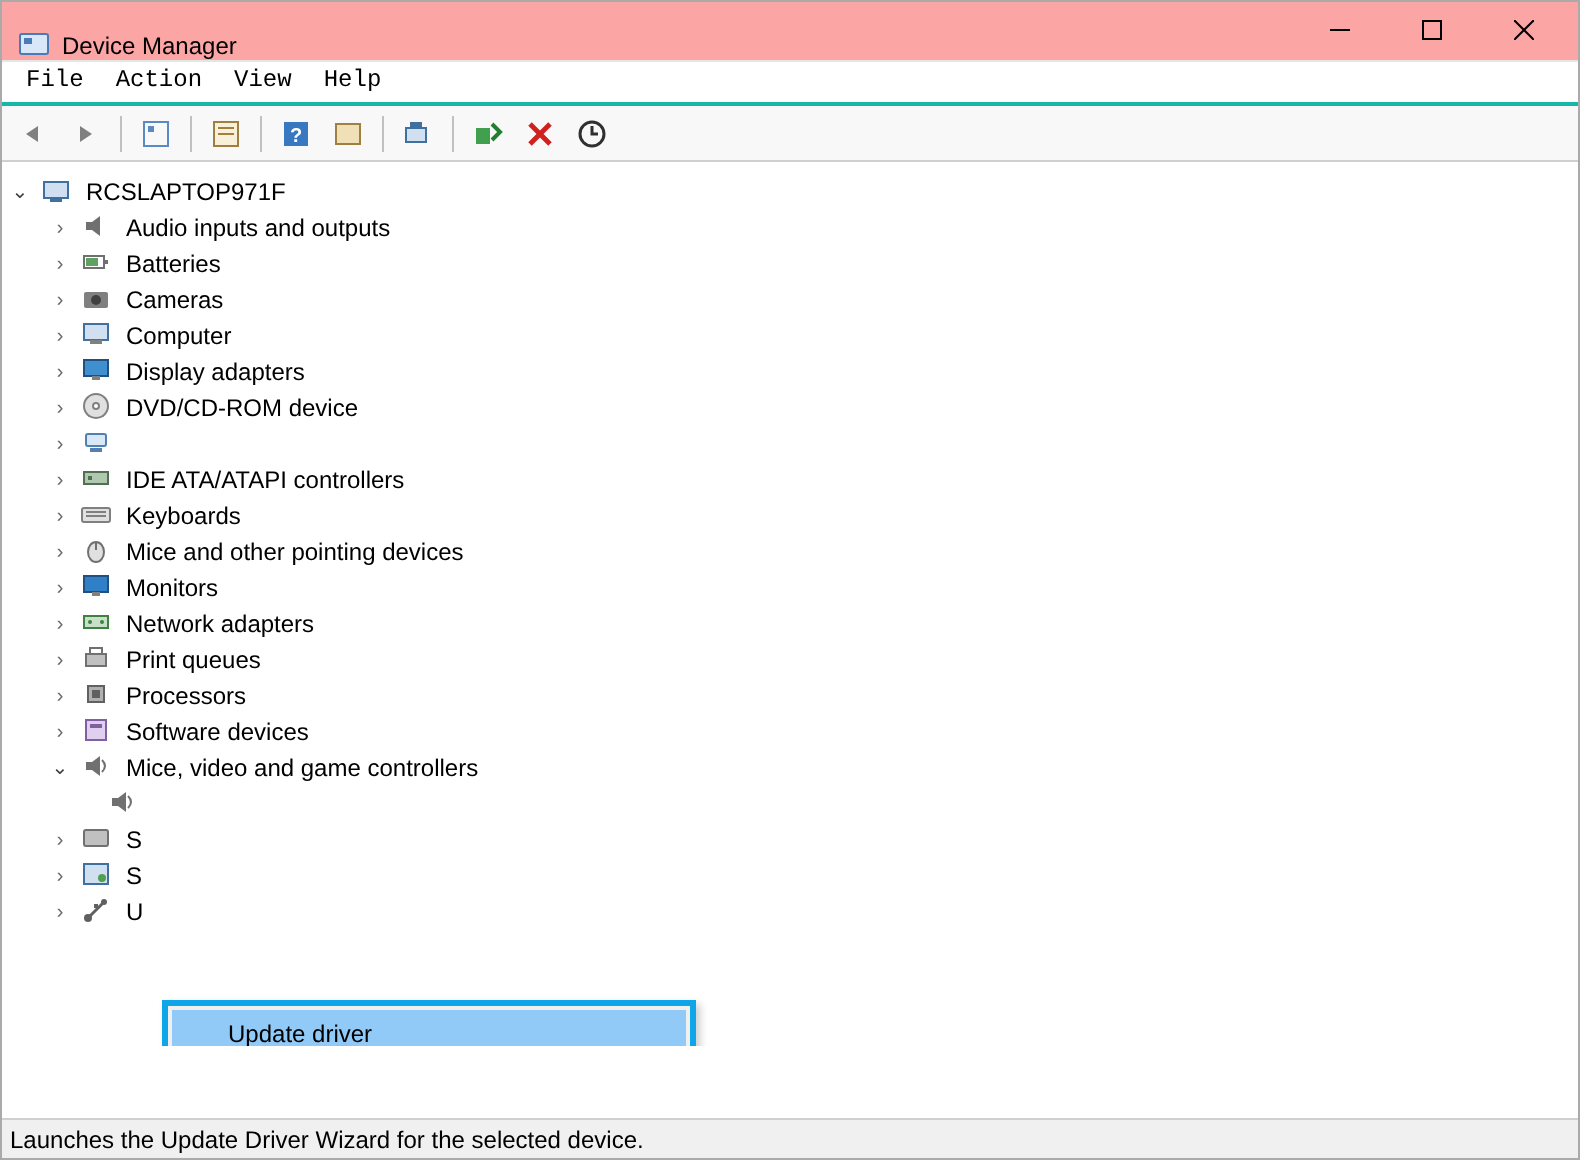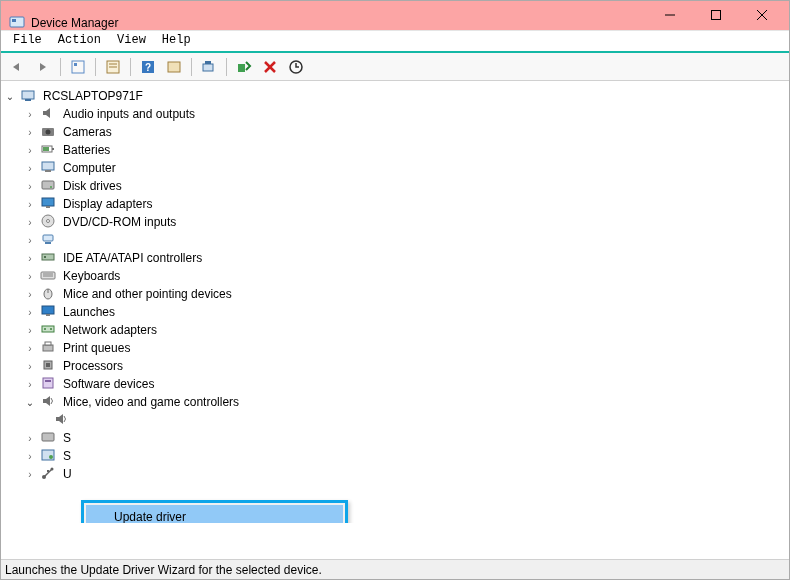--- a/index.html
+++ b/index.html
@@ -289,86 +289,74 @@
                 </svg>
               </span>
               <span class="node-label">Audio inputs and outputs</span>
             </div>
           </li>
           <li>
             <div class="node">
               <span class="expander closed"></span>
               <span class="node-icon">
                 <svg width="16" height="16">
-                  <rect x="2" y="5" width="12" height="8" rx="1" fill="#808080"></rect>
-                  <circle cx="8" cy="9" r="2.5" fill="#404040"></circle>
-                </svg>
-              </span>
-              <span class="node-label">Cameras</span>
-            </div>
-          </li>
-          <li>
-            <div class="node">
-              <span class="expander closed"></span>
-              <span class="node-icon">
-                <svg width="16" height="16">
                   <rect x="2" y="5" width="10" height="6" fill="none" stroke="#707070"></rect>
                   <rect x="12" y="7" width="2" height="2" fill="#707070"></rect>
                   <rect x="3" y="6" width="6" height="4" fill="#60a060"></rect>
                 </svg>
               </span>
               <span class="node-label">Batteries</span>
             </div>
           </li>
           <li>
             <div class="node">
               <span class="expander closed"></span>
               <span class="node-icon">
                 <svg width="16" height="16">
+                  <rect x="2" y="5" width="12" height="8" rx="1" fill="#808080"></rect>
+                  <circle cx="8" cy="9" r="2.5" fill="#404040"></circle>
+                </svg>
+              </span>
+              <span class="node-label">Cameras</span>
+            </div>
+          </li>
+          <li>
+            <div class="node">
+              <span class="expander closed"></span>
+              <span class="node-icon">
+                <svg width="16" height="16">
                   <rect x="2" y="3" width="12" height="8" fill="#d0e0f0" stroke="#4070a0"></rect>
                   <rect x="5" y="11" width="6" height="2" fill="#808080"></rect>
                 </svg>
               </span>
               <span class="node-label">Computer</span>
             </div>
           </li>
           <li>
             <div class="node">
               <span class="expander closed"></span>
               <span class="node-icon">
                 <svg width="16" height="16">
-                  <rect x="2" y="4" width="12" height="8" rx="1" fill="#c0c0c0" stroke="#707070"></rect>
-                  <circle cx="11" cy="10" r="1" fill="#50a050"></circle>
-                </svg>
-              </span>
-              <span class="node-label">Disk drives</span>
-            </div>
-          </li>
-          <li>
-            <div class="node">
-              <span class="expander closed"></span>
-              <span class="node-icon">
-                <svg width="16" height="16">
                   <rect x="2" y="3" width="12" height="8" fill="#4090d0" stroke="#205080"></rect>
                   <rect x="6" y="11" width="4" height="2" fill="#808080"></rect>
                 </svg>
               </span>
               <span class="node-label">Display adapters</span>
             </div>
           </li>
           <li>
             <div class="node">
               <span class="expander closed"></span>
               <span class="node-icon">
                 <svg width="16" height="16">
                   <circle cx="8" cy="8" r="6" fill="#e0e0e0" stroke="#808080"></circle>
                   <circle cx="8" cy="8" r="1.5" fill="#fff" stroke="#808080"></circle>
                 </svg>
               </span>
-              <span class="node-label">DVD/CD-ROM inputs</span>
+              <span class="node-label">DVD/CD-ROM device</span>
             </div>
           </li>
           <li>
             <div class="node">
               <span class="expander closed"></span>
               <span class="node-icon">
                 <svg width="16" height="16">
                   <rect x="3" y="4" width="10" height="6" rx="1" fill="#d8e8f8" stroke="#5080b0"></rect>
                   <rect x="5" y="11" width="6" height="2" fill="#5080b0"></rect>
                 </svg>
@@ -414,21 +402,21 @@
           </li>
           <li>
             <div class="node">
               <span class="expander closed"></span>
               <span class="node-icon">
                 <svg width="16" height="16">
                   <rect x="2" y="3" width="12" height="8" fill="#3080c8" stroke="#205080"></rect>
                   <rect x="6" y="11" width="4" height="2" fill="#808080"></rect>
                 </svg>
               </span>
-              <span class="node-label">Launches</span>
+              <span class="node-label">Monitors</span>
             </div>
           </li>
           <li>
             <div class="node">
               <span class="expander closed"></span>
               <span class="node-icon">
                 <svg width="16" height="16">
                   <rect x="2" y="5" width="12" height="6" fill="#c8e0c8" stroke="#408040"></rect>
                   <circle cx="5" cy="8" r="1" fill="#408040"></circle>
                   <circle cx="11" cy="8" r="1" fill="#408040"></circle>

